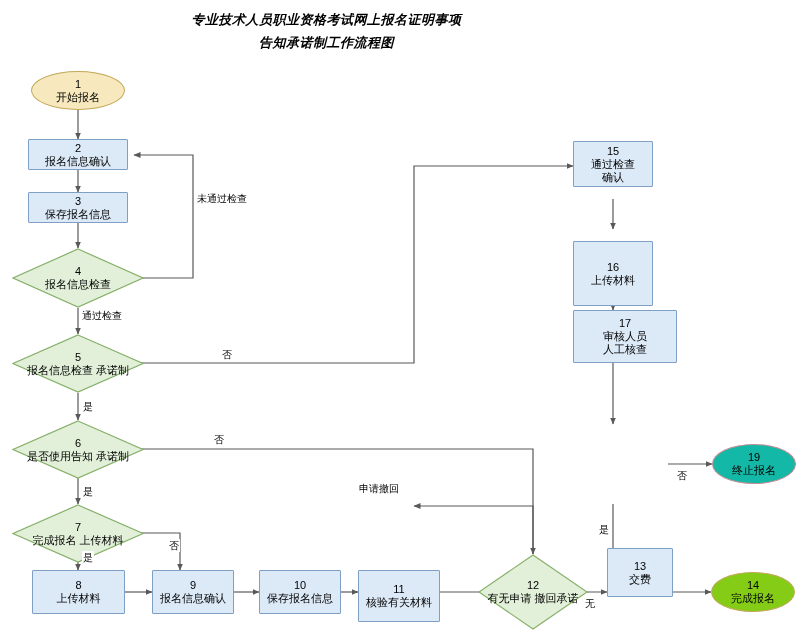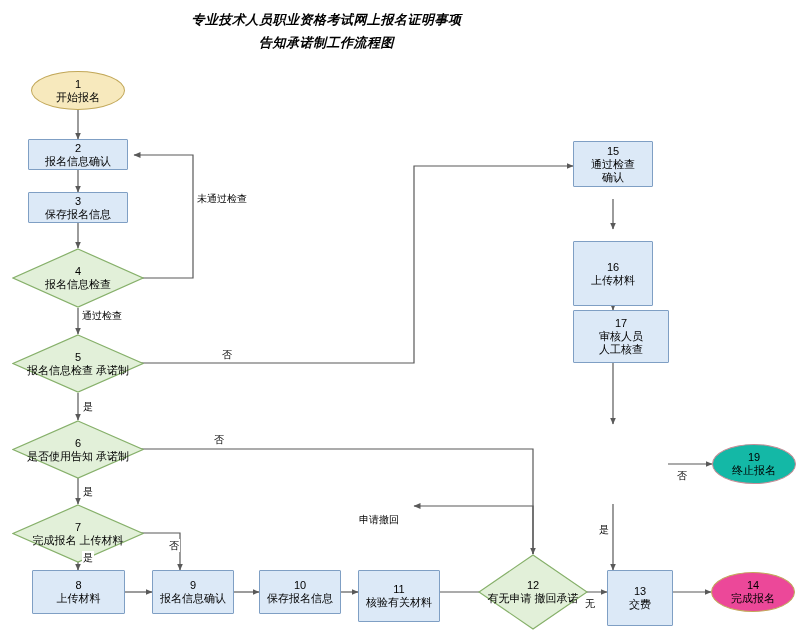--- a/index.html
+++ b/index.html
@@ -65,21 +65,21 @@
     border: 1px solid #7f9fc4;
     border-radius: 1px;
   }
   
   .ellipse-start {
     background: #f7e9bd;
     border: 1px solid #c2a85a;
     border-radius: 50%;
   }
   .ellipse-end {
-    background: #ec4899;
+    background: #84cc16;
     border: 1px solid #c2a85a;
     border-radius: 50%;
   }
   .ellipse-stop {
     background: #14b8a6;
     border: 1px solid #c58c96;
     border-radius: 50%;
   }
   
   .diamond-wrap {
@@ -265,42 +265,42 @@
     <svg class="dia-bg" viewBox="0 0 110 76" preserveAspectRatio="none">
       <polygon points="55,1 109,38 55,75 1,38" fill="#e2f0d9" stroke="#86b06a" stroke-width="1.2"></polygon>
     </svg>
     <div class="dia-txt">
       <div class="num">12</div>
       <div class="lbl">有无申请
 撤回承诺</div>
     </div>
   </div>
 
-  <div class="node rect" style="left:607px; top:570px; width:66px; height:56px;">
+  <div class="node rect" style="left:607px; top:548px; width:66px; height:49px;">
     <div class="num">13</div>
     <div class="lbl">交费</div>
   </div>
 
   <div class="node ellipse-end" style="left:711px; top:572px; width:84px; height:40px;">
     <div class="num">14</div>
     <div class="lbl">完成报名</div>
   </div>
 
   <div class="node rect" style="left:573px; top:141px; width:80px; height:46px;">
     <div class="num">15</div>
     <div class="lbl">通过检查
 确认</div>
   </div>
 
   <div class="node rect" style="left:573px; top:229px; width:80px; height:65px;margin-top:12px;">
     <div class="num">16</div>
     <div class="lbl">上传材料</div>
   </div>
 
-  <div class="node rect" style="left:573px; top:310px; width:96px; height:53px;">
+  <div class="node rect" style="left:573px; top:310px; width:104px; height:53px;">
     <div class="num">17</div>
     <div class="lbl">审核人员
 人工核查</div>
   </div>
 
 
   <div class="node ellipse-stop" style="left:712px; top:444px; width:84px; height:40px;">
     <div class="num">19</div>
     <div class="lbl">终止报名</div>
   </div>
@@ -314,21 +314,21 @@
   <div class="edge-label" style="left:82px; top:400px;">是</div>
 
   <div class="edge-label" style="left:213px; top:433px;">否</div>
 
   <div class="edge-label" style="left:82px; top:485px;">是</div>
 
   <div class="edge-label" style="left:168px; top:539px;">否</div>
 
   <div class="edge-label" style="left:82px; top:551px;">是</div>
 
-  <div class="edge-label" style="left:358px; top:513px;">申请撤回</div>
+  <div class="edge-label" style="left:358px; top:482px;">申请撤回</div>
 
   <div class="edge-label" style="left:584px; top:597px;">无</div>
 
   <div class="edge-label" style="left:676px; top:469px;">否</div>
 
   <div class="edge-label" style="left:598px; top:523px;">是</div>
 
 </div>
 
 </body></html>

